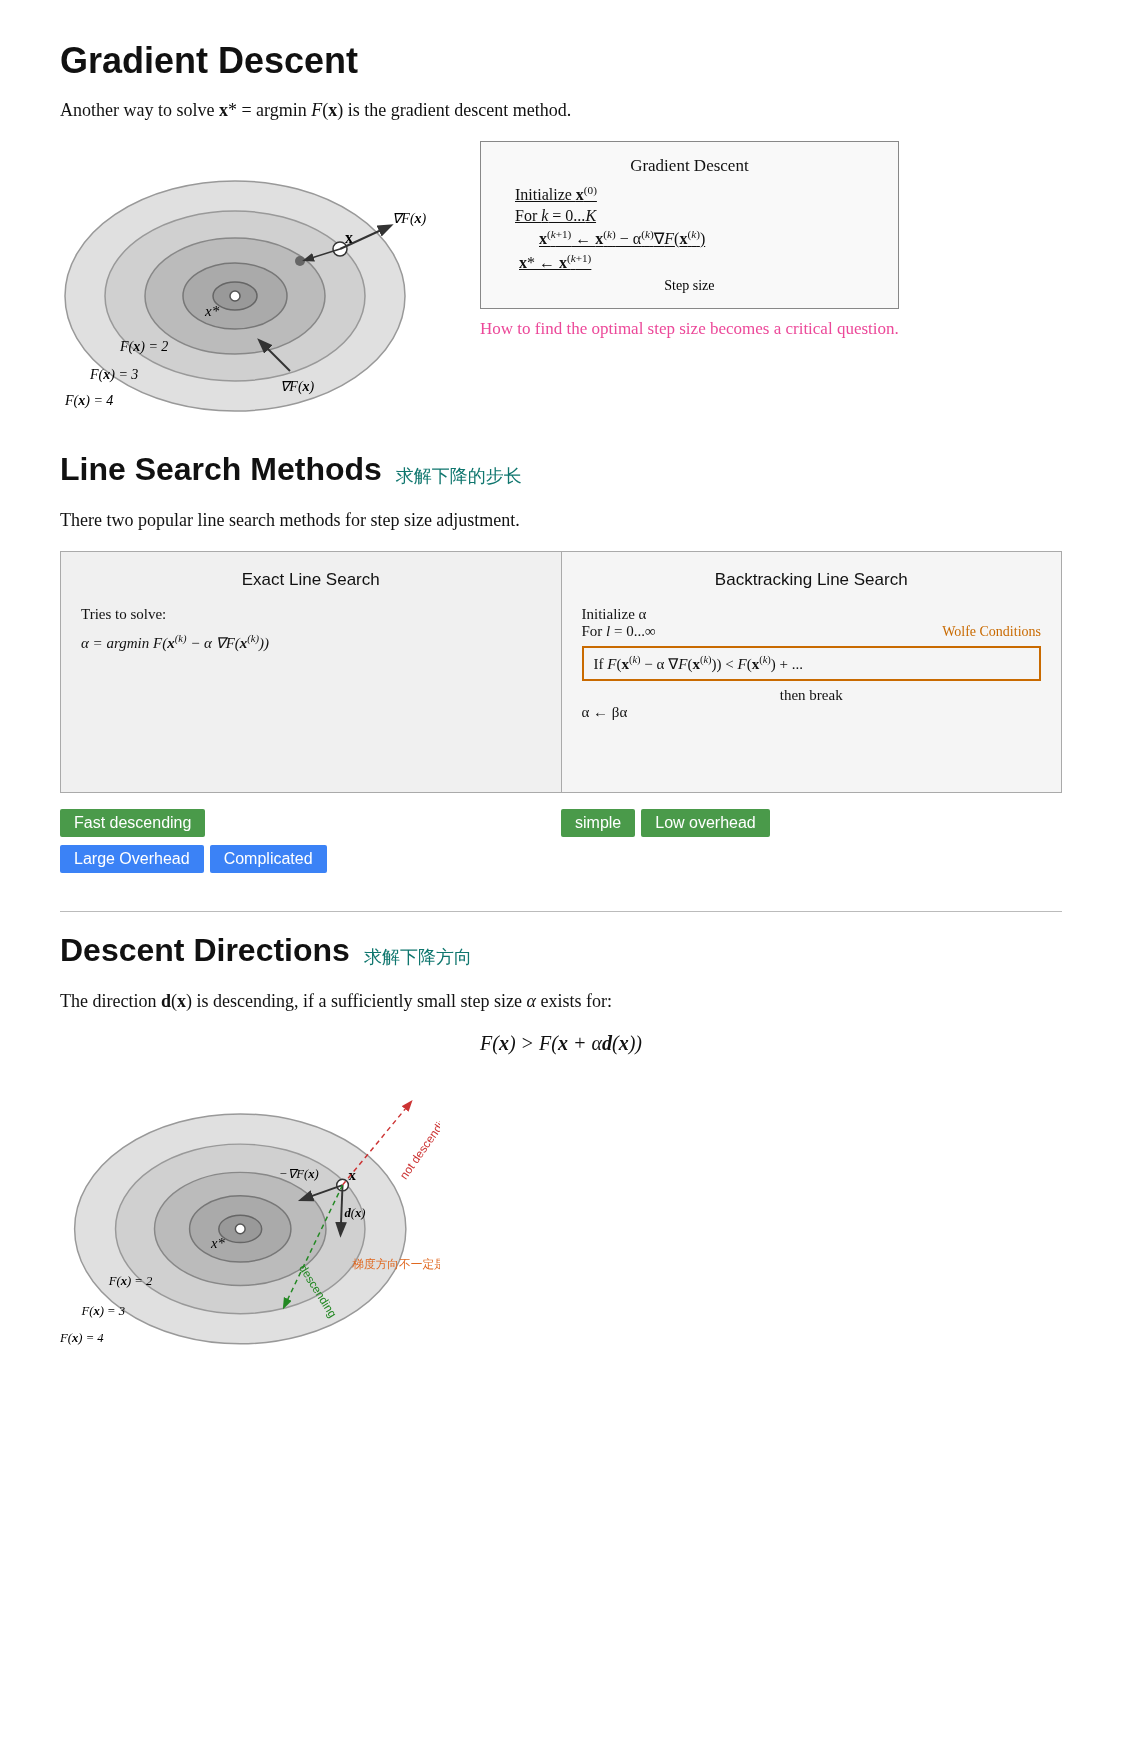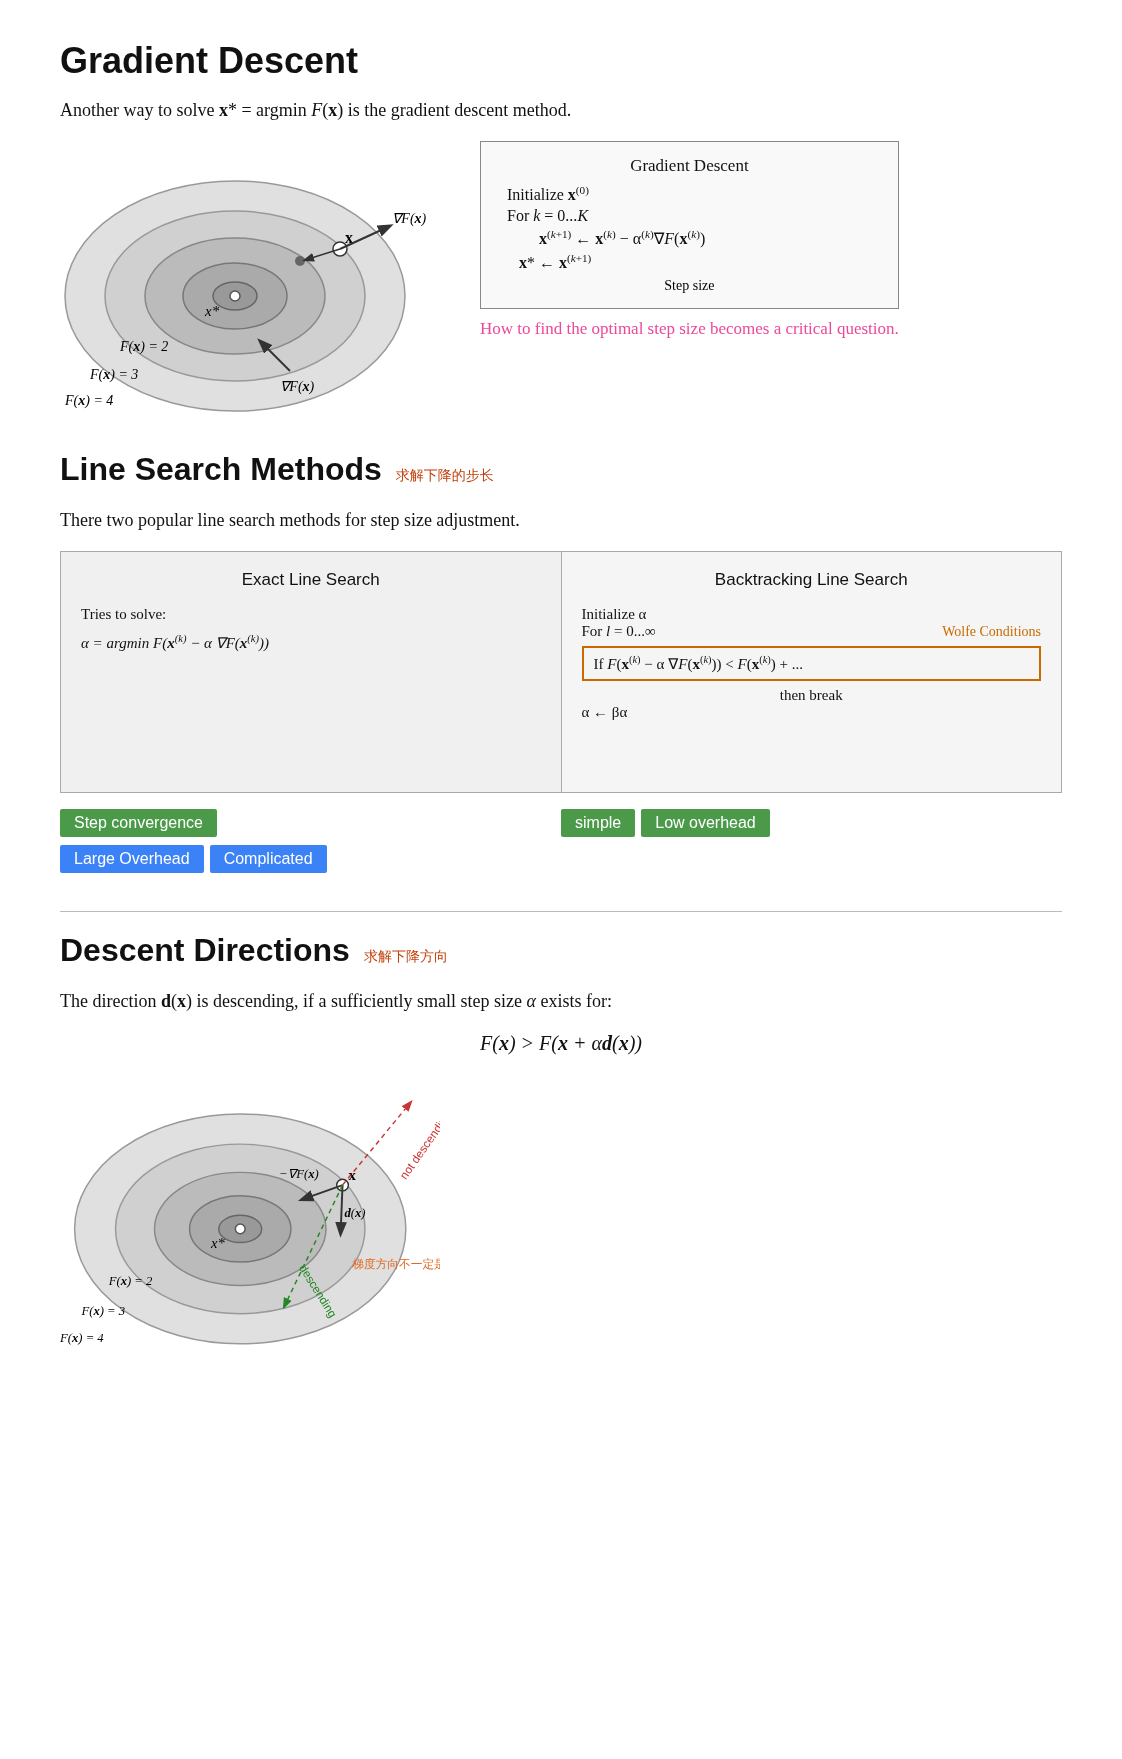--- a/index.html
+++ b/index.html
@@ -51,34 +51,34 @@
       font-size: 16px;
       background: #f9f9f9;
       min-width: 320px;
       position: relative;
     }
     .algo-box .title-row {
       text-align: center;
       font-size: 17px;
       margin-bottom: 8px;
     }
-    .algo-box .line { margin: 3px 8px; }
+    .algo-box .line { margin: 3px 16px; text-decoration: underline; }
     .algo-box .indent1 { margin-left: 20px; }
     .algo-box .indent2 { margin-left: 40px; }
     .step-size-label {
       font-size: 14px;
       color: #000000;
       text-align: center;
       margin-top: 6px;
     }
     .orange-text { color: #ec4899; font-size: 17px; margin-top: 10px; }
 
     
     .ls-header { display: flex; align-items: center; gap: 14px; margin-bottom: 10px; }
-    .chinese-label { color: #c2410c; font-size: 14px; font-family: 'SimSun', serif; }
+    .chinese-label { color: #0f766e; font-size: 18px; font-family: 'SimSun', serif; }
     .ls-cards {
       display: flex;
       gap: 0;
       border: 1.5px solid #aaa;
       margin-bottom: 0;
     }
     .ls-card {
       flex: 1;
       padding: 18px 20px;
       background: #f0f0f0;
@@ -240,21 +240,21 @@
         <div style="text-align:center;">then break</div>
         <div>α ← βα</div>
       </div>
     </div>
   </div>
 
   <div style="display:flex; gap:0; margin-top:0;">
 
     <div style="flex:1; padding:8px 0;">
       <div class="tags-row">
-        <span class="tag tag-green">Step convergence</span>
+        <span class="tag tag-green">Fast descending</span>
       </div>
       <div class="tags-row">
         <span class="tag tag-orange">Large Overhead</span>
         <span class="tag tag-orange">Complicated</span>
       </div>
     </div>
 
     <div style="flex:1; padding:8px 0;">
       <div class="tags-row">
         <span class="tag tag-green">simple</span>

